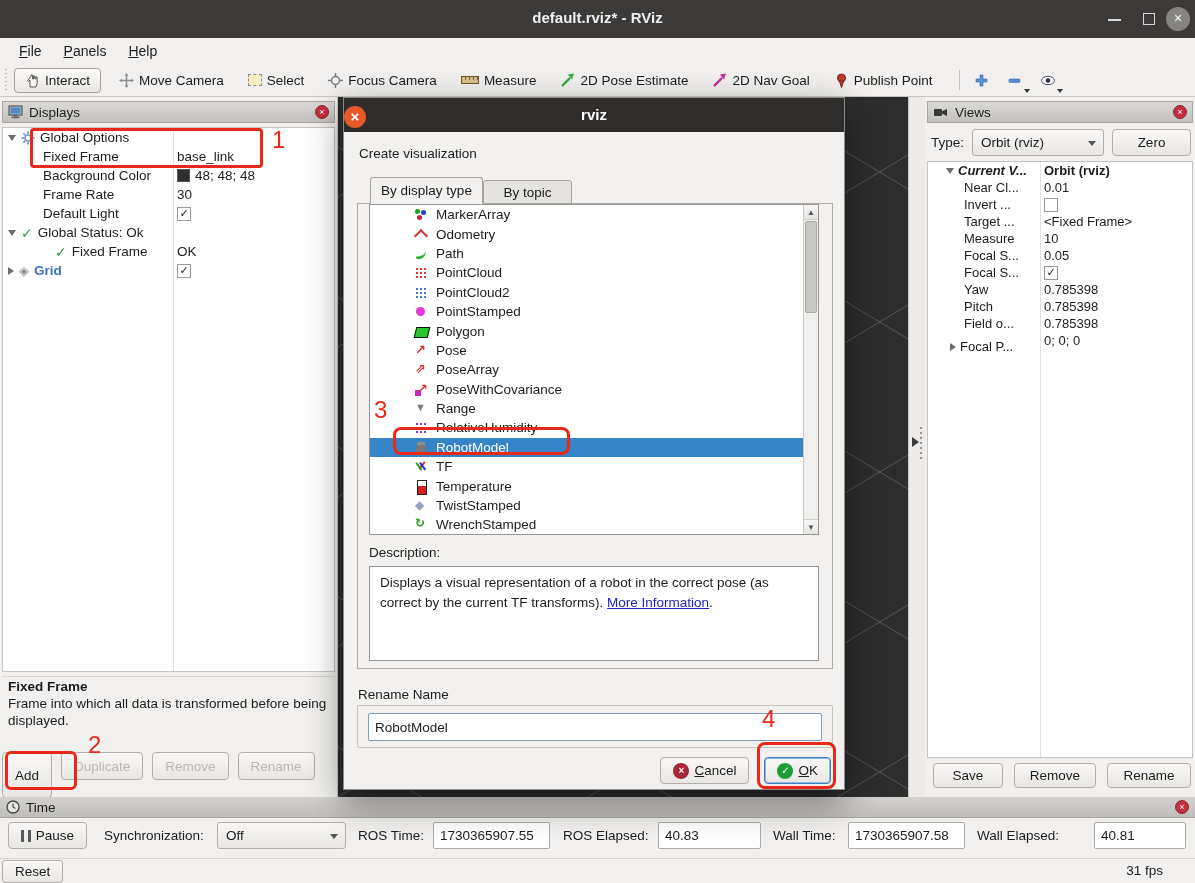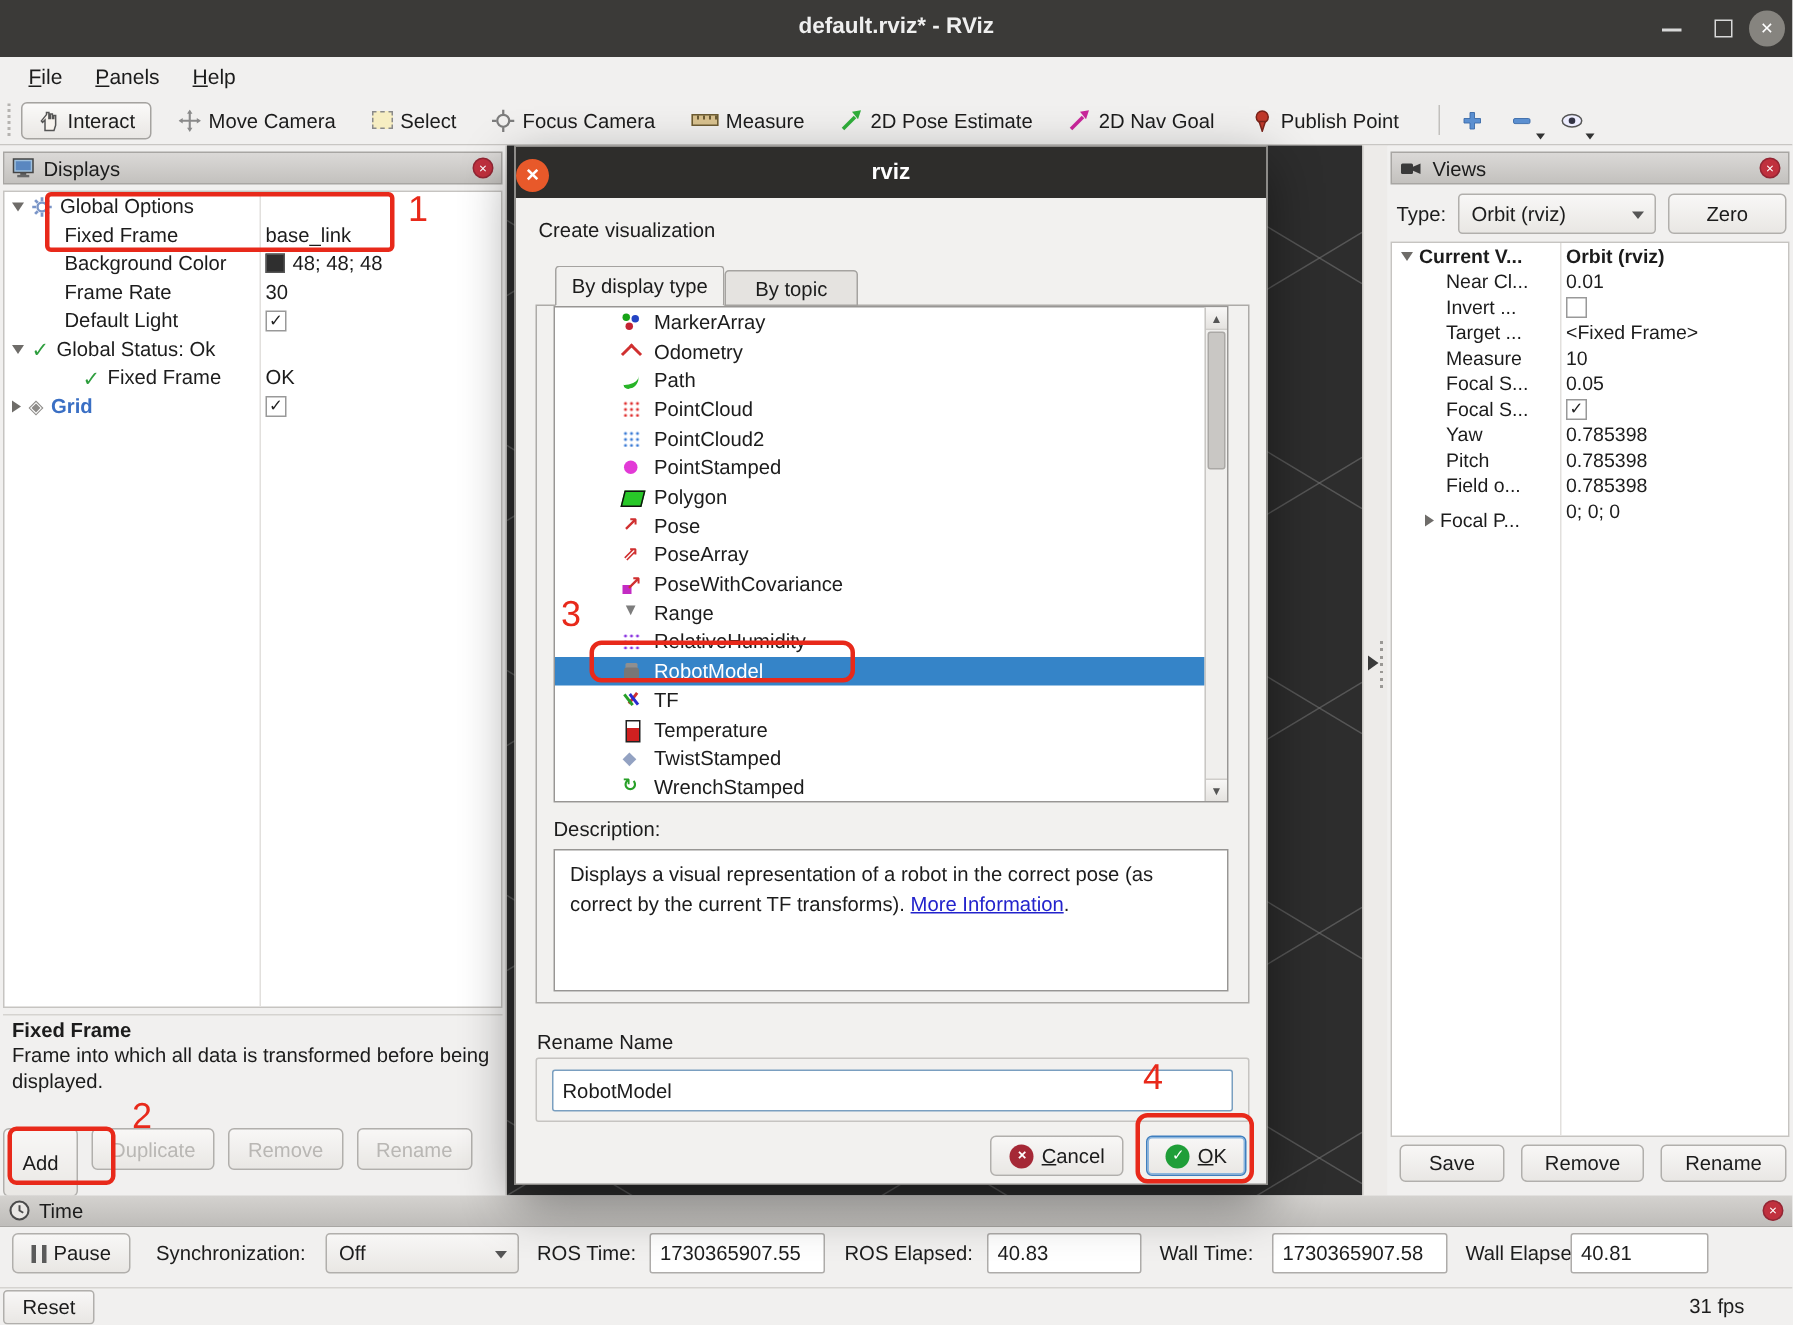--- a/index.html
+++ b/index.html
@@ -60,21 +60,21 @@
   #side-strip .hdl { position:absolute; left:3px; top:340px; width:0; height:0; border-top:5px solid transparent; border-bottom:5px solid transparent; border-left:7px solid #3a3a3a; cursor:pointer; }
   #side-strip .dots { position:absolute; right:3px; top:330px; width:2px; height:34px; background:repeating-linear-gradient(#9a9895 0 2px, transparent 2px 5px); }
   
   #views { position:absolute; left:925px; top:97px; width:270px; height:700px; background:#f1f0ef; }
   #views .typerow { position:absolute; left:6px; right:4px; top:32px; height:27px; display:flex; align-items:center; gap:8px; font-size:13.5px; }
   #views .vtree { position:absolute; left:2px; right:2px; top:64px; height:597px; background:#fff; border:1px solid #c6c4c1; overflow:hidden; font-size:13px; }
   #views .vtree::after { content:""; position:absolute; left:112px; top:0; bottom:0; width:1px; background:#e2e0dd; }
   .vrow { display:flex; align-items:center; height:17px; cursor:pointer; }
   .vrow .vname { display:flex; align-items:center; gap:4px; width:112px; flex:0 0 112px; overflow:hidden; white-space:nowrap; }
   .vrow .vval { padding-left:4px; display:flex; align-items:center; white-space:nowrap; }
-  .vpad1 { padding-left:6px; } .vpad2 { padding-left:36px; } .vpad3 { padding-left:22px;margin-top:12px; }
+  .vpad1 { padding-left:18px;font-style:italic; } .vpad2 { padding-left:36px; } .vpad3 { padding-left:22px;margin-top:12px; }
   #views .vbtns { position:absolute; left:8px; top:666px; display:flex; gap:11px; }
   
   #dialog { position:absolute; left:343px; top:97px; width:502px; height:693px; background:#f2f1ef; border:1px solid #8d8b88; box-shadow:0 12px 34px rgba(0,0,0,.45); z-index:50; }
   #dialog .dtitle { position:absolute; left:0; top:0; right:0; height:34px; background:#2e2d2b; }
   #dialog .dtitle span { position:absolute; left:0; right:0; top:8px; text-align:center; color:#fff; font-weight:bold; font-size:15px; }
   #dialog .dclose { position:absolute; right:7px; top:6px; width:22px; height:22px; border-radius:50%; background:#e8592a; color:#fff; text-align:center; line-height:21px; font-size:13px; cursor:pointer; }
   #dialog .heading { position:absolute; left:15px; top:48px; }
   .tabpane { position:absolute; left:13px; top:105px; width:476px; height:466px; border:1px solid #adaba8; }
   .tab { position:absolute; display:flex; align-items:center; justify-content:center; border:1px solid #a5a3a0; border-top-left-radius:3px; border-top-right-radius:3px; cursor:pointer; font-size:13.5px; }
   .tab.active { left:26px; top:79px; width:113px; height:27px; background:#f2f1ef; border-bottom:1px solid #f2f1ef; z-index:2; }
@@ -594,21 +594,21 @@
         <span class="car"></span>
       </span>
   </span>
   <span class="ctr" style="left:358px">ROS Time:</span>
   <input class="inputbox ctr" style="left: 433px; width: 117px;" value="1730365907.55">
   <span class="ctr" style="left:563px">ROS Elapsed:</span>
   <input class="inputbox ctr" style="left: 658px; width: 103px;" value="40.83">
   <span class="ctr" style="left:773px">Wall Time:</span>
   <input class="inputbox ctr" style="left: 848px; width: 117px;" value="1730365907.58">
   <span class="ctr" style="left:977px">Wall Elapsed:</span>
-  <input class="inputbox ctr" style="left: 1047px; width: 92px;" value="40.81">
+  <input class="inputbox ctr" style="left: 1094px; width: 92px;" value="40.81">
 </div>
 
 <div id="bottombar">
   <span class="btn reset">Reset</span>
   <span class="fps">31 fps</span>
 </div>
 
 <div class="ann" style="left:30px;top:128px;width:233px;height:40px;border-radius:4px"></div>
 <span class="ann-num" style="left:272px;top:126px">1</span>
 <div class="ann" style="left:5px;top:751px;width:72px;height:39px;border-radius:6px"></div>

